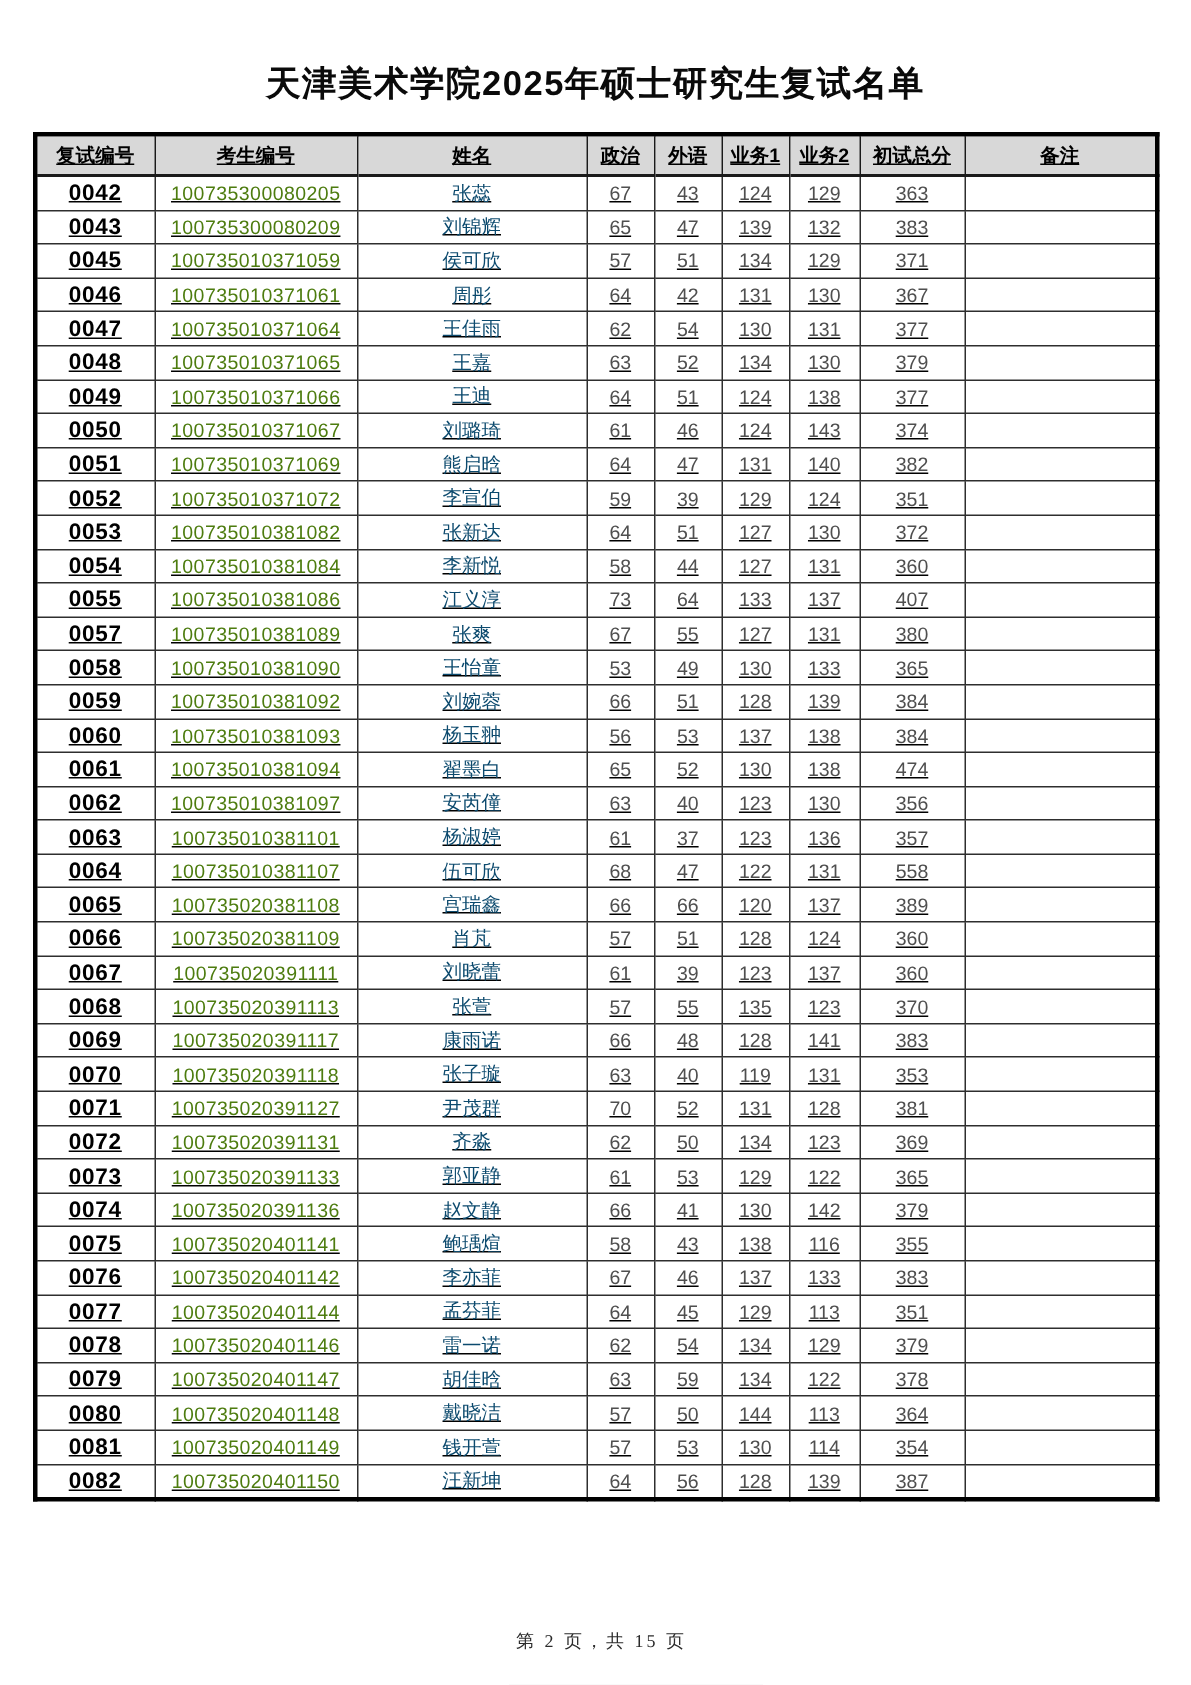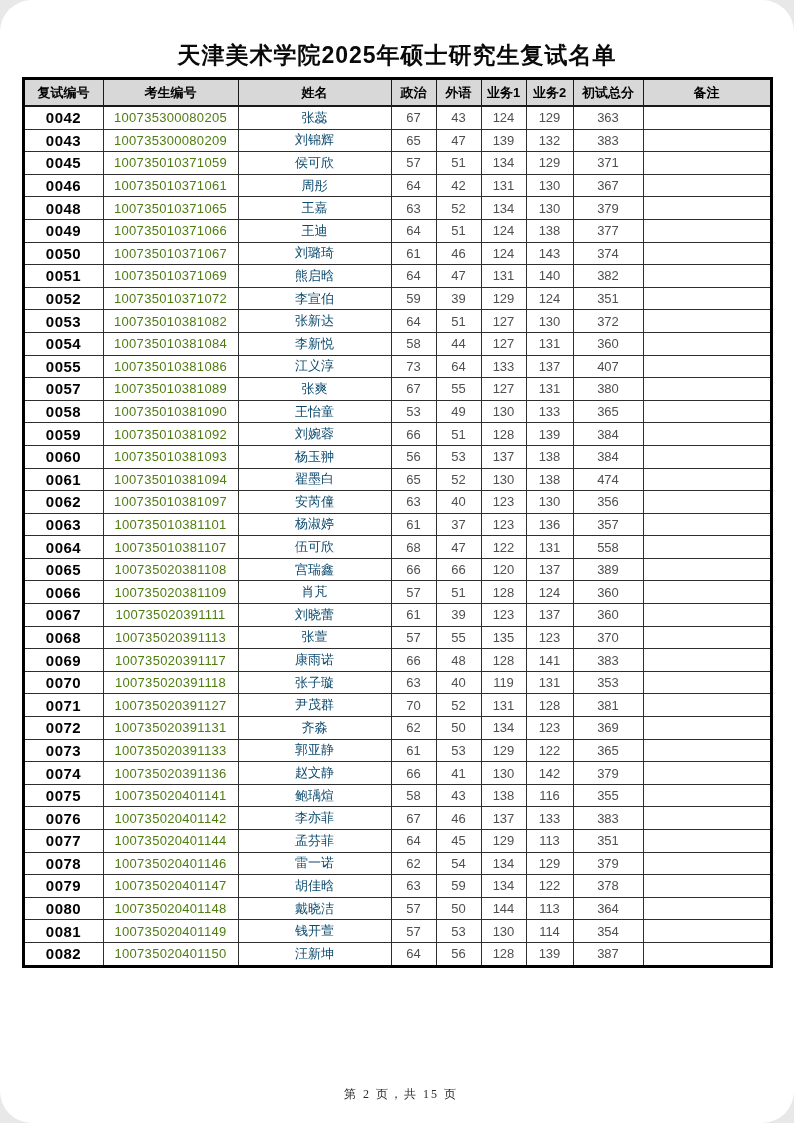--- a/index.html
+++ b/index.html
@@ -1,29 +1,30 @@
 <!DOCTYPE html>
 <html><head>
 <meta charset="utf-8">
 <style>
   html,body{margin:0;padding:0;}
   body{background:#e8e8e8;}
   .page{
     width:794px;height:1123px;background:#ffffff;margin:0 auto;
     position:relative;font-family:"Liberation Sans",sans-serif;
-    box-sizing:border-box;overflow:hidden;border-radius:32px;
+    box-sizing:border-box;overflow:hidden;
   }
   .doc-title{
     text-align:center;padding-top:40px;margin:0;
     font-size:23px;font-weight:bold;color:#0a0a0a;letter-spacing:1px;
   }
   table.roster{
-    width:748px;margin:6px auto 0 auto;
+    width:748px;margin:17px auto 0 auto;
     border-collapse:collapse;table-layout:fixed;
     border:3px solid #000;
+    text-decoration:underline;
   }
   table.roster th{
     background:#d8d8d8;border:1px solid #1a1a1a;border-bottom:2px solid #1a1a1a;
     font-size:13px;font-weight:bold;color:#000;
     height:25px;padding:0;text-align:center;
     white-space:nowrap;overflow:hidden;
   }
   table.roster td{
     border:1px solid #2e2e2e;height:21.6px;padding:0;
     text-align:center;font-size:13px;color:#4f4f4f;
@@ -114,20 +115,31 @@
           <td class="col1">100735010371061</td>
           <td class="col2">周彤</td>
           <td class="col3">64</td>
           <td class="col4">42</td>
           <td class="col5">131</td>
           <td class="col6">130</td>
           <td class="col7">367</td>
           <td class="col8"></td>
         </tr>
         <tr>
+          <td class="col0">0047</td>
+          <td class="col1">100735010371064</td>
+          <td class="col2">王佳雨</td>
+          <td class="col3">62</td>
+          <td class="col4">54</td>
+          <td class="col5">130</td>
+          <td class="col6">131</td>
+          <td class="col7">377</td>
+          <td class="col8"></td>
+        </tr>
+        <tr>
           <td class="col0">0048</td>
           <td class="col1">100735010371065</td>
           <td class="col2">王嘉</td>
           <td class="col3">63</td>
           <td class="col4">52</td>
           <td class="col5">134</td>
           <td class="col6">130</td>
           <td class="col7">379</td>
           <td class="col8"></td>
         </tr>

